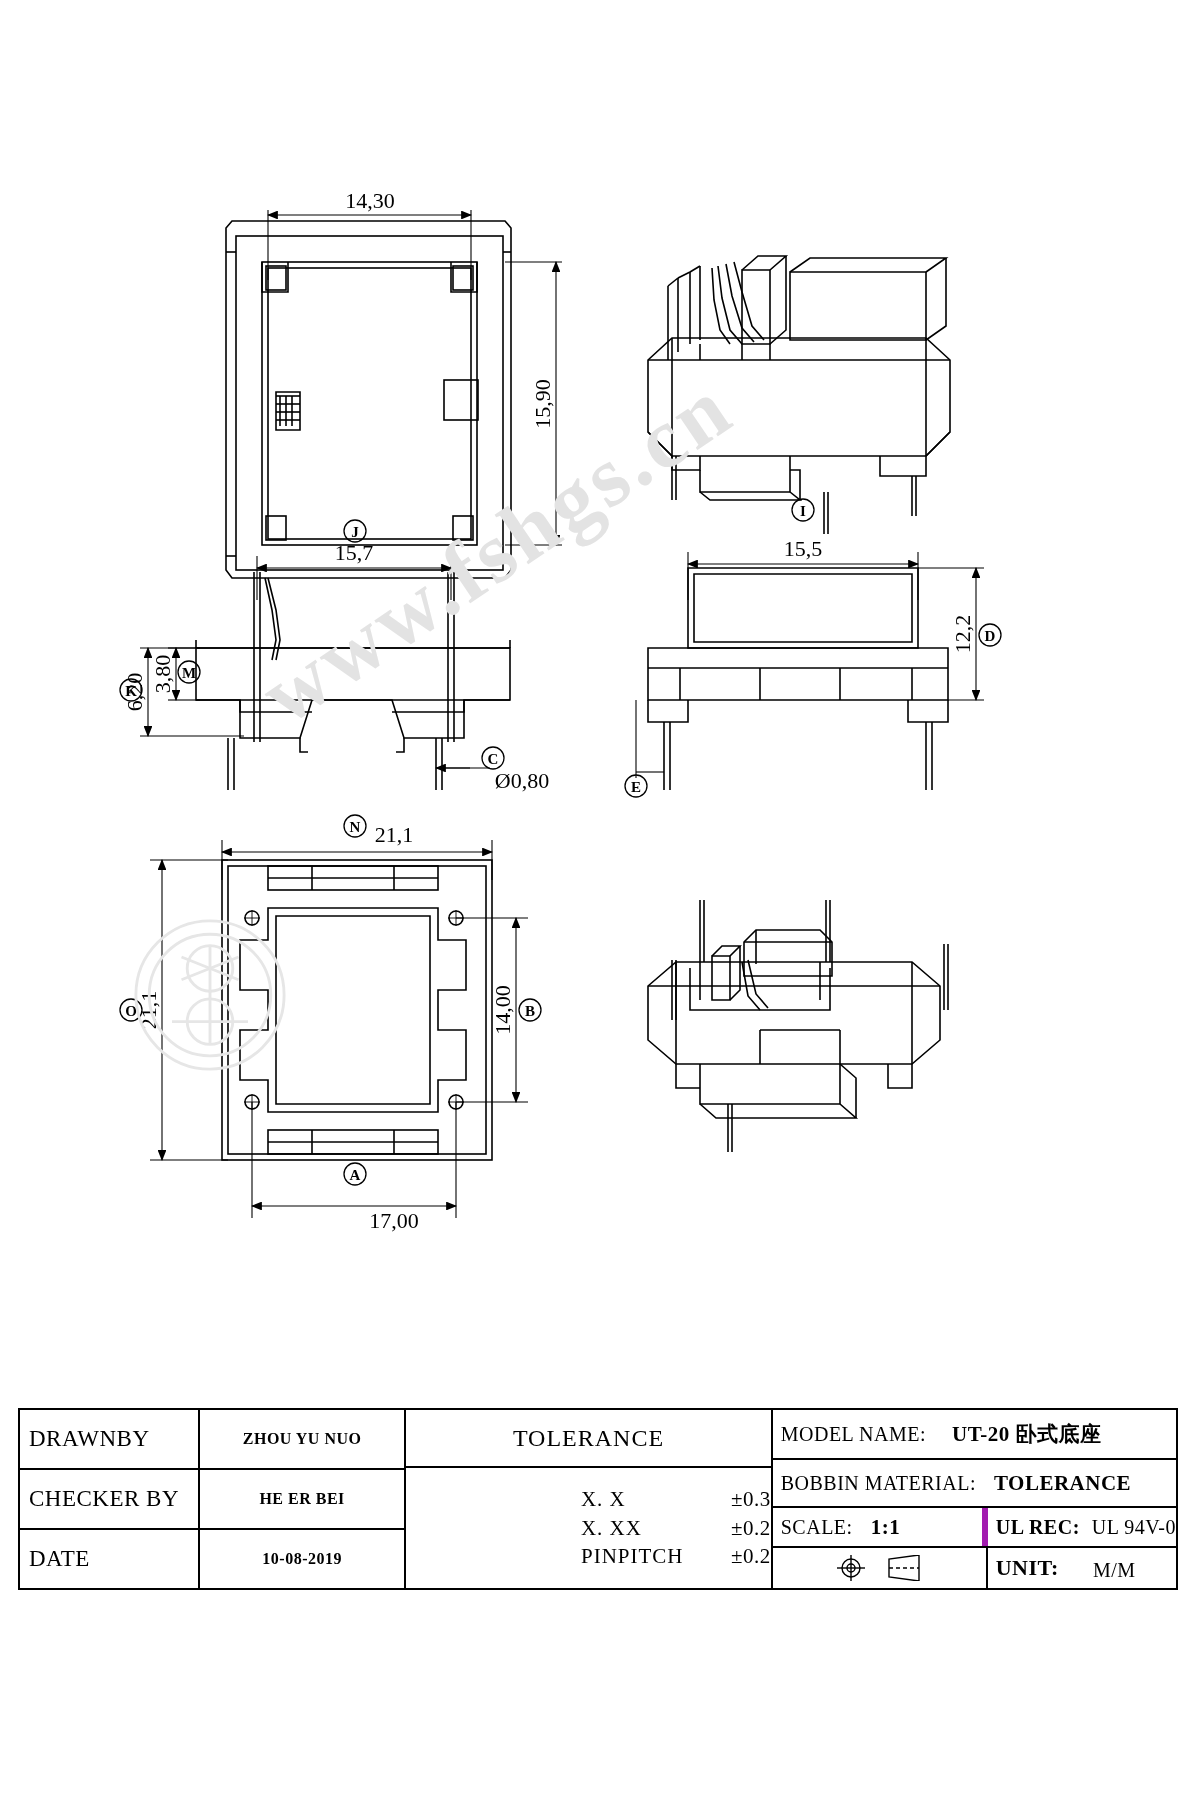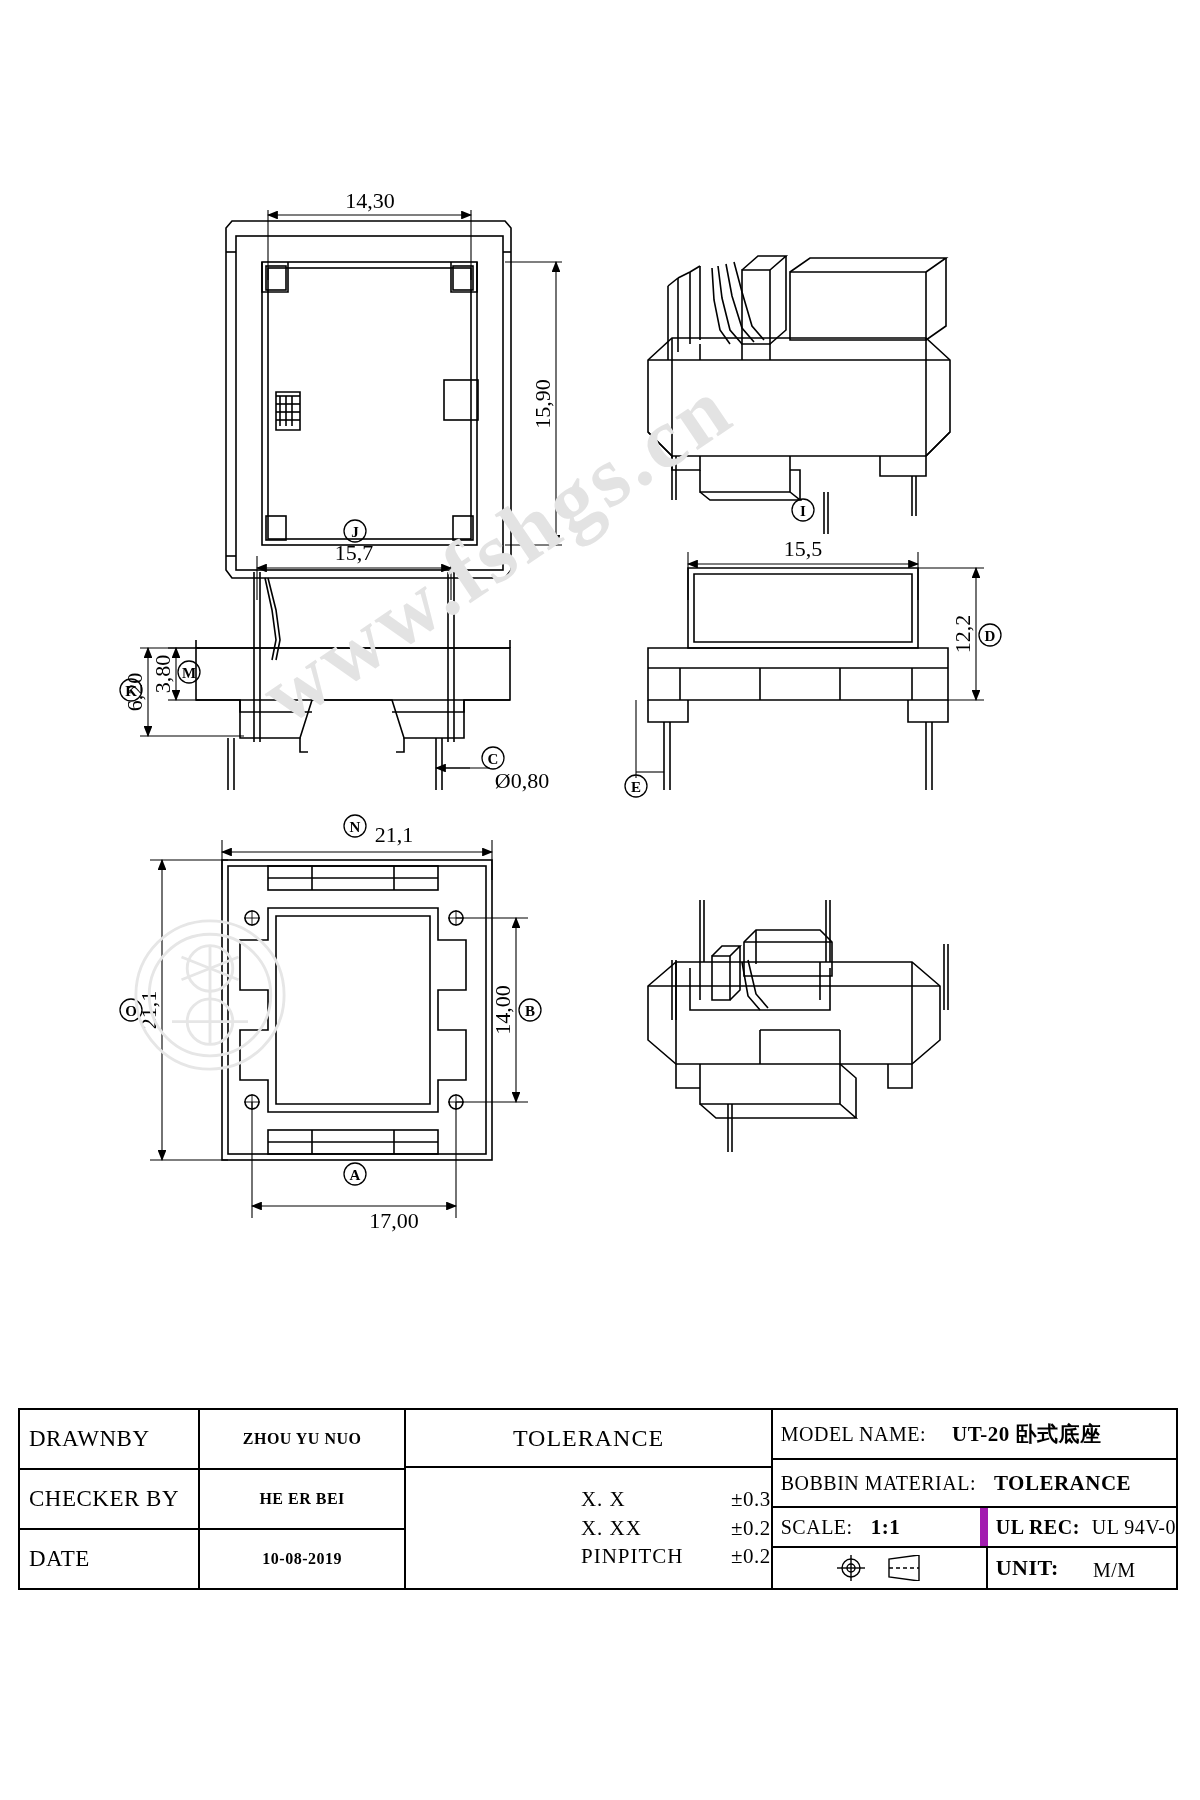--- a/index.html
+++ b/index.html
@@ -164,21 +164,21 @@
     white-space: nowrap;
   }
   .tr-val {
     font-size: 21px;
     font-weight: bold;
     padding-left: 18px;
     letter-spacing: 0.5px;
   }
   .cellL {
     width: 215px;
-    border-right: 8px solid #a21caf;
+    border-right: 6px solid #a21caf;
     display: flex;
     align-items: center;
     box-sizing: border-box;
   }
   .cellR {
     flex: 1;
     display: flex;
     align-items: center;
     box-sizing: border-box;
   }

